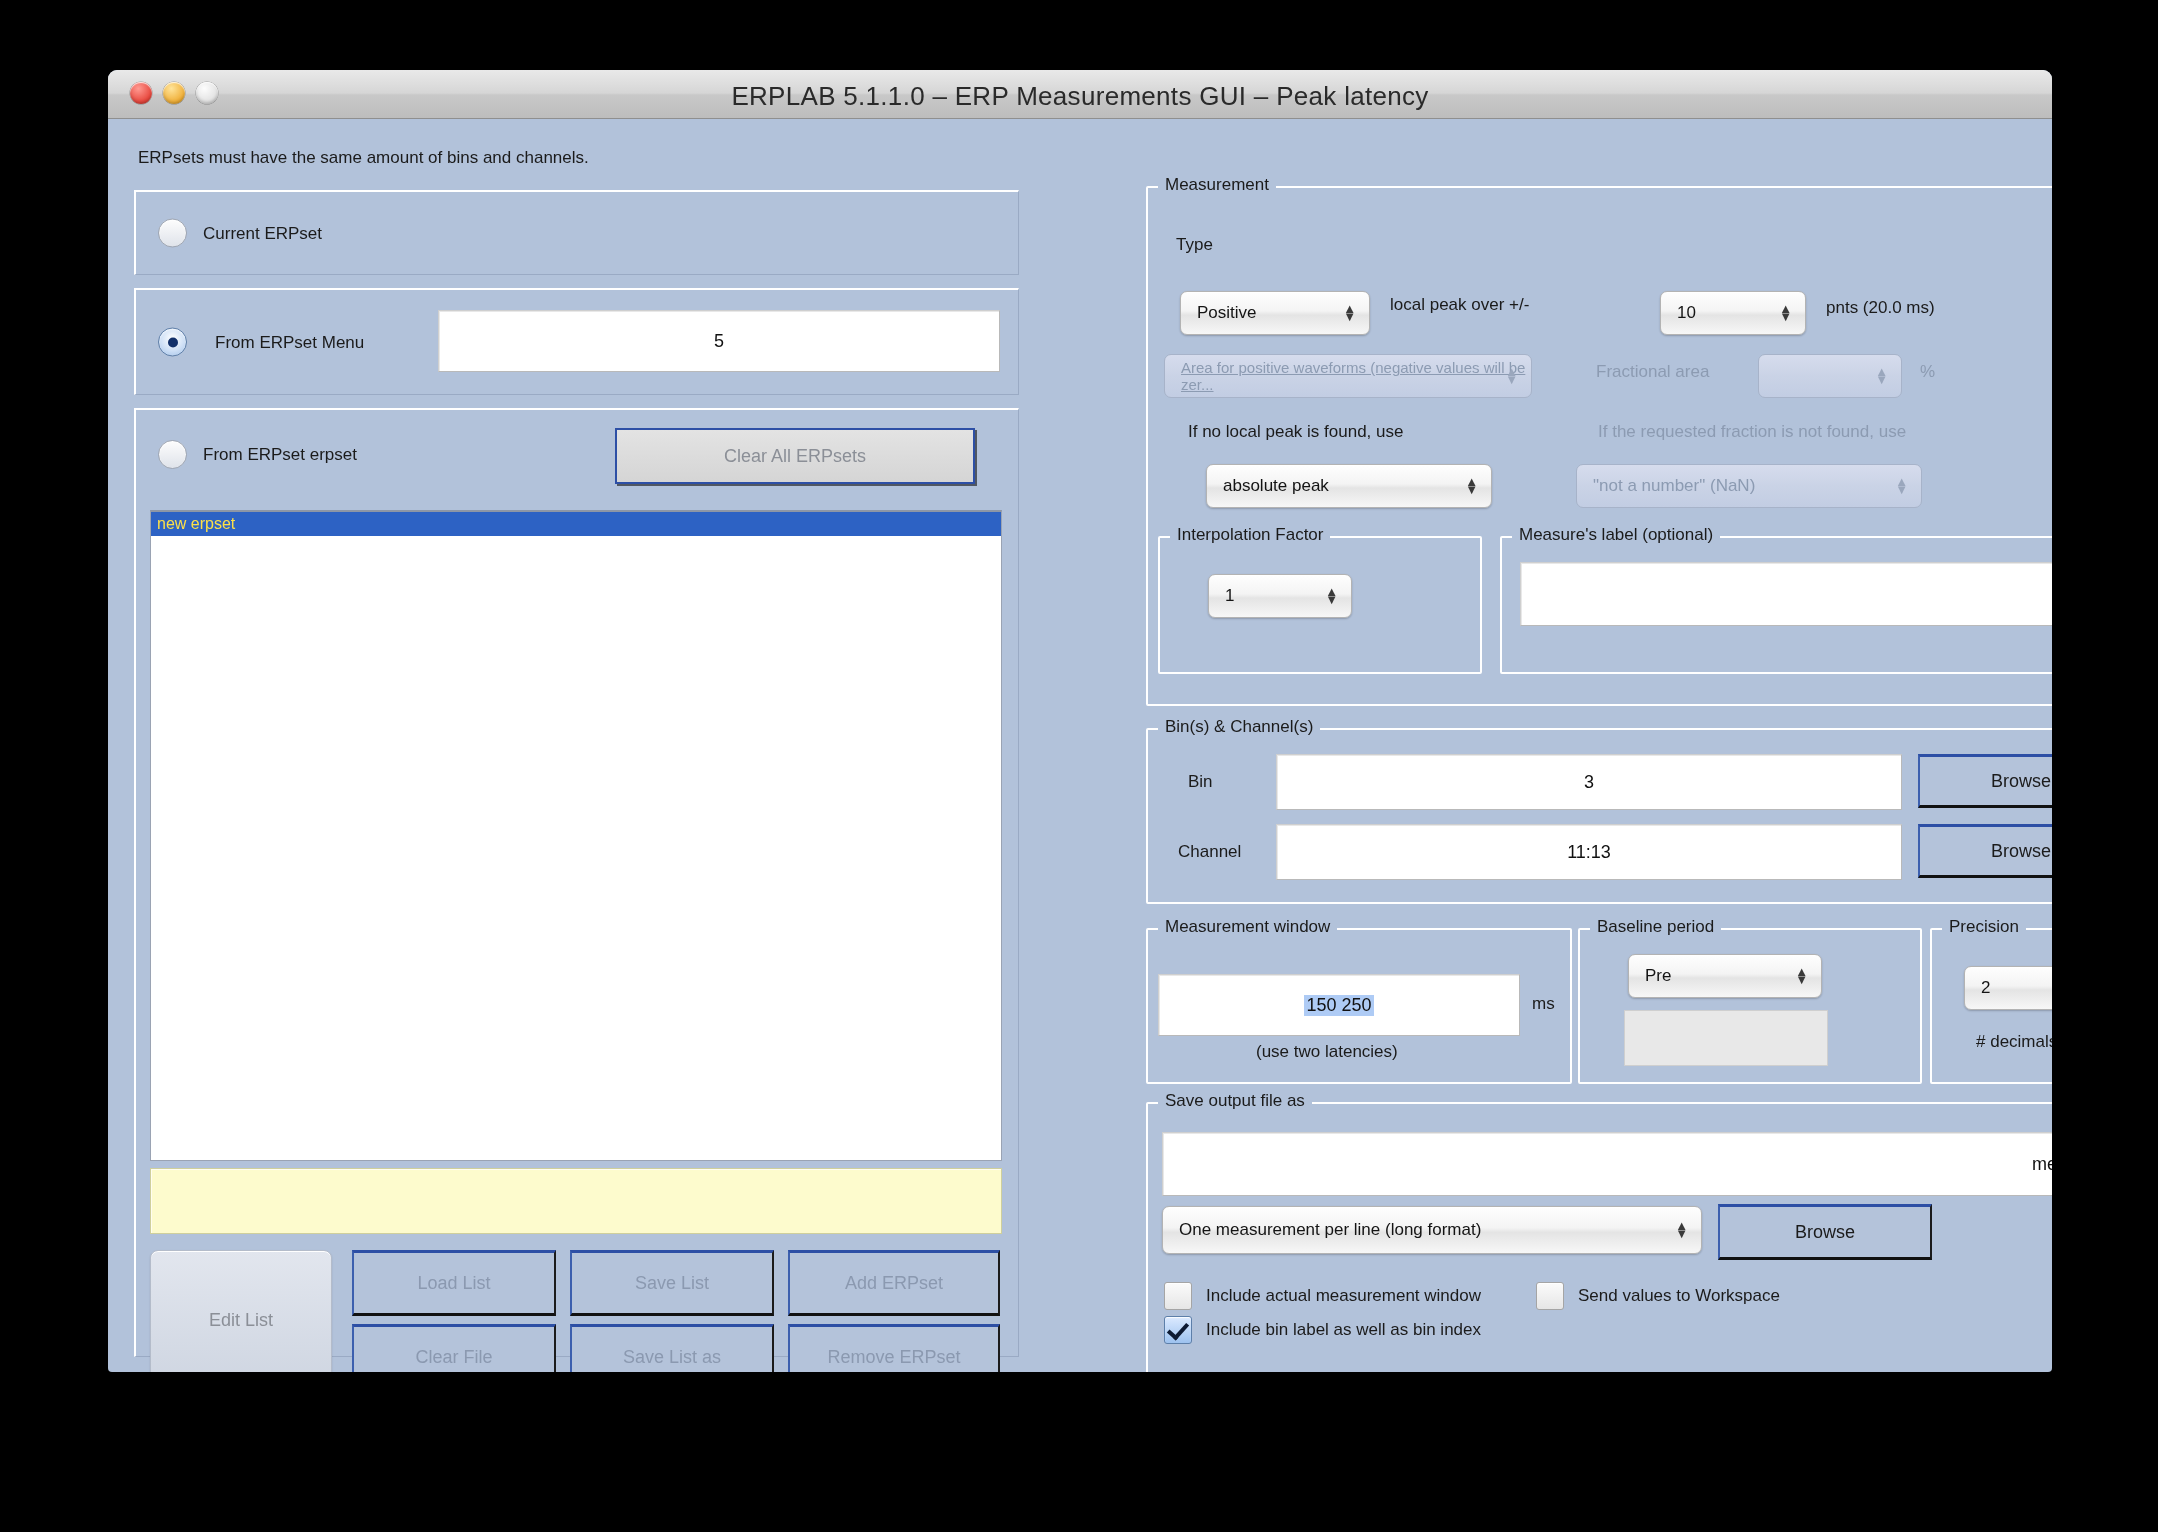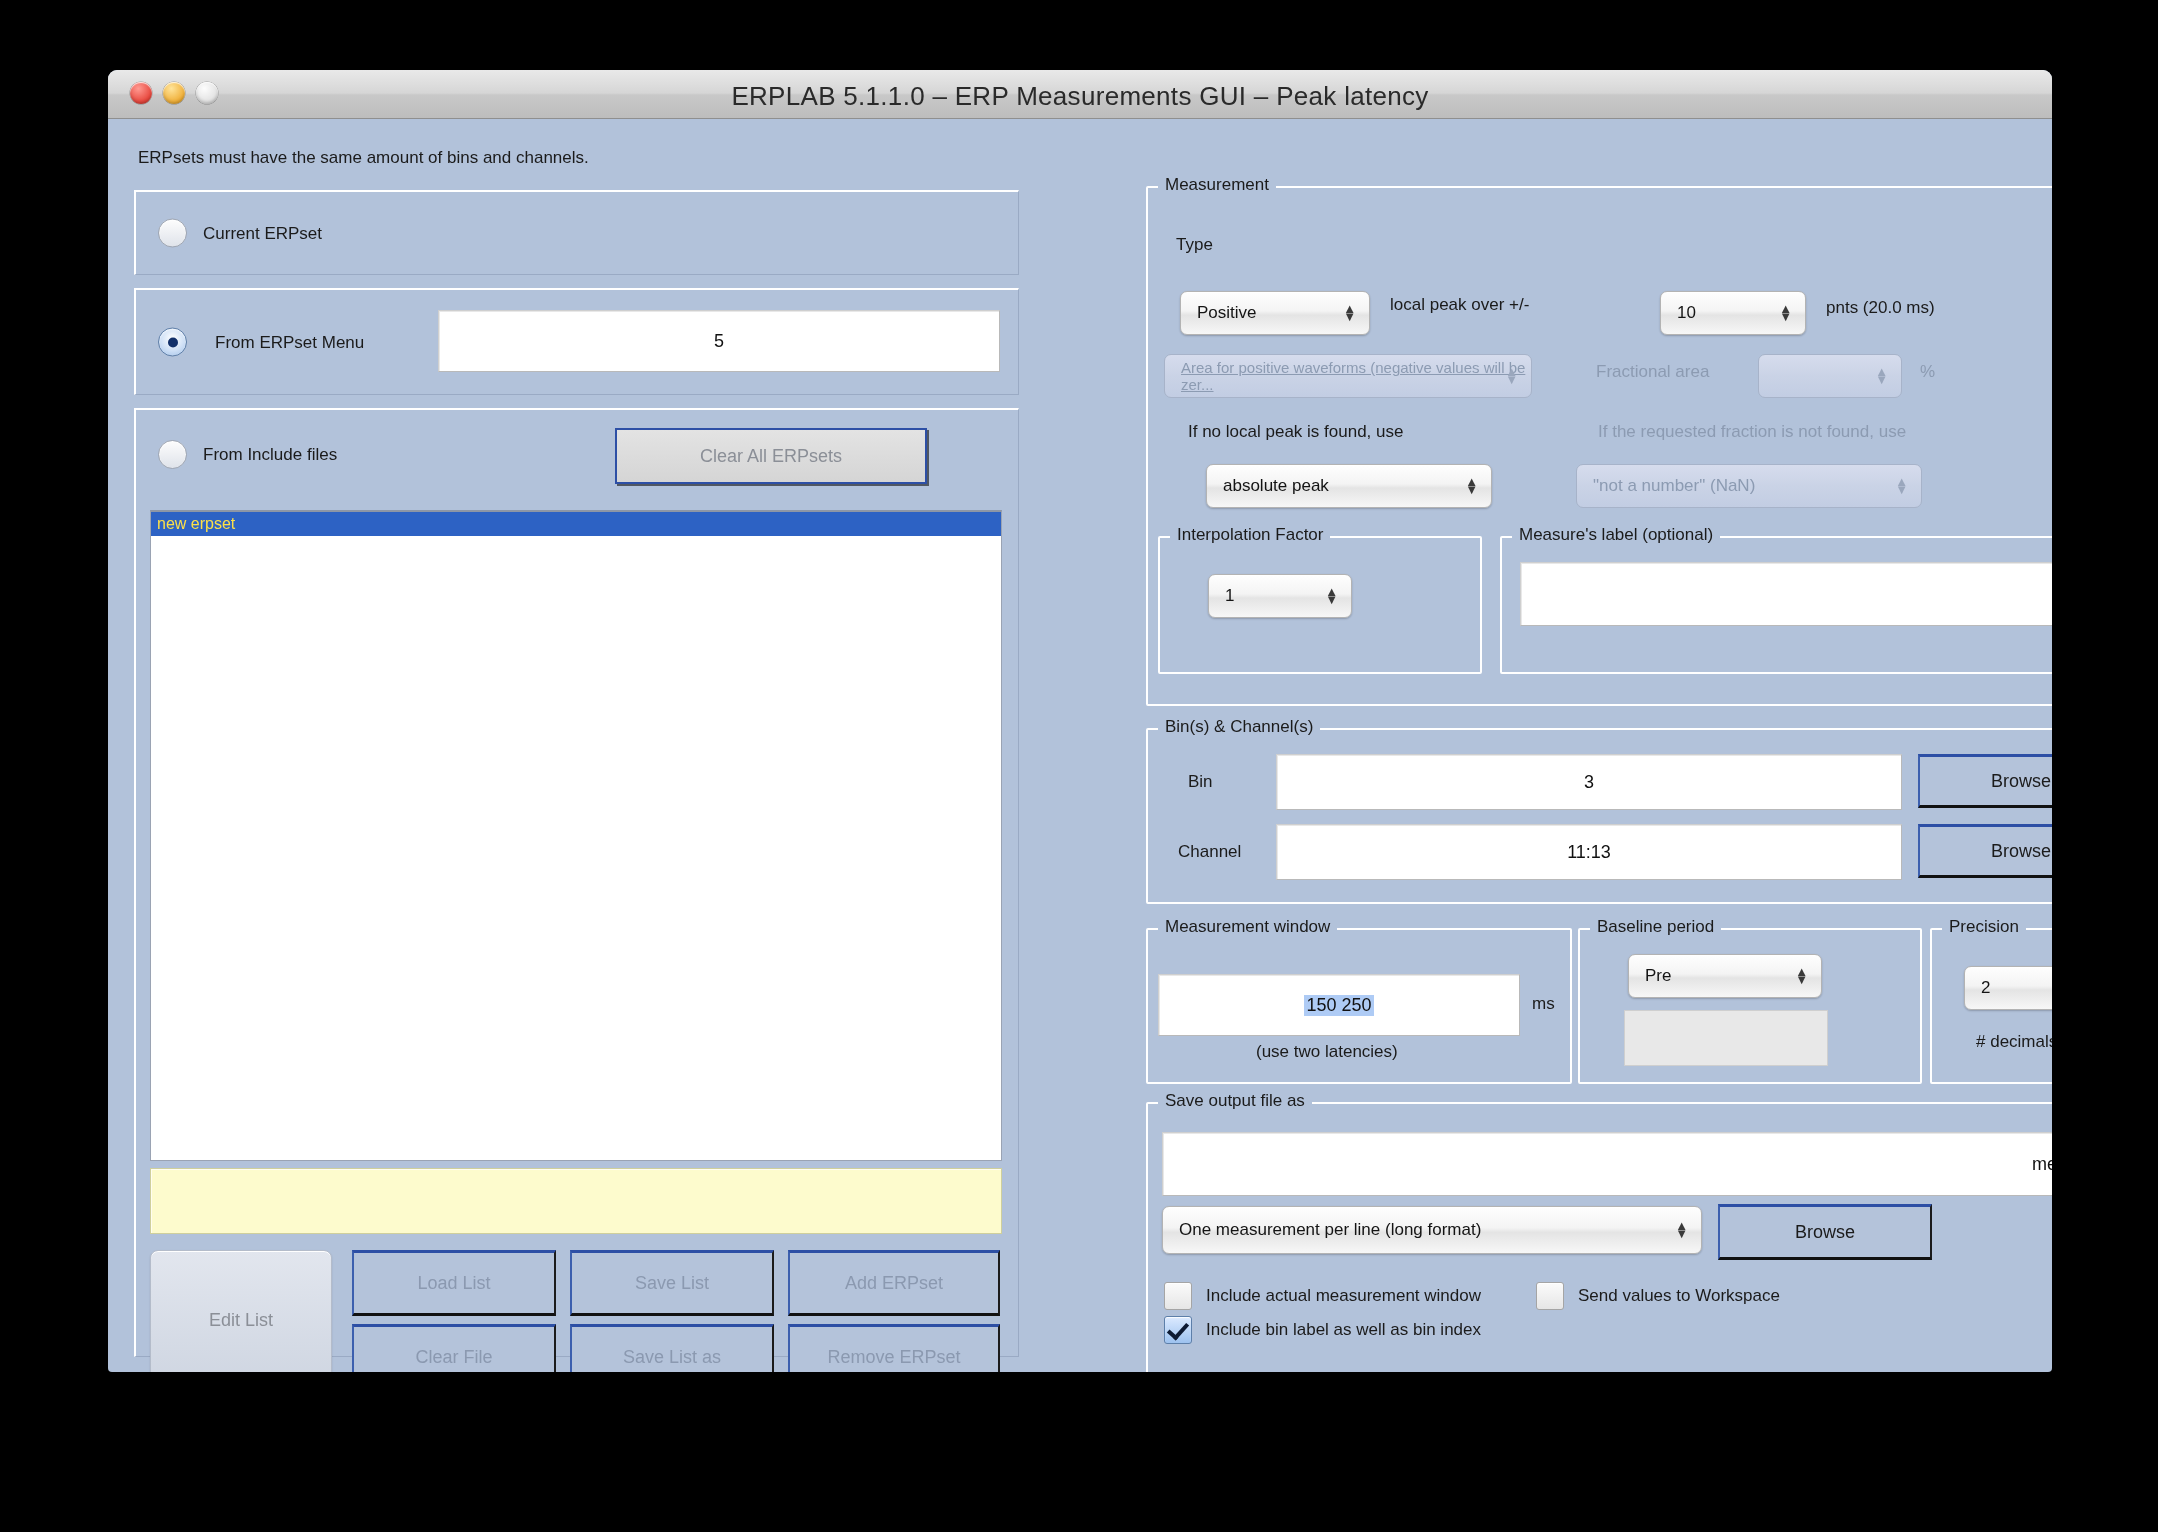--- a/index.html
+++ b/index.html
@@ -168,24 +168,24 @@
           <span class="radio on"></span>
           <span class="lbl">From ERPset Menu</span>
         </div>
         <div class="tfield center" style="position:absolute;left:302px;top:20px;width:560px;height:60px;">5</div>
       </div>
 
       <div class="subpanel" style="left:14px;top:290px;width:882px;height:946px;">
 
         <div style="position:absolute;left:22px;top:30px;display:flex;align-items:center;gap:16px;">
           <span class="radio"></span>
-          <span class="lbl">From Include files</span>
-        </div>
-
-        <div class="btnflat bluebox" style="position:absolute;left:479px;top:18px;width:312px;height:56px;">Clear All ERPsets</div>
+          <span class="lbl">From ERPset erpset</span>
+        </div>
+
+        <div class="btnflat bluebox" style="position:absolute;left:479px;top:18px;width:360px;height:56px;">Clear All ERPsets</div>
 
         <div class="listbox" style="left:14px;top:100px;width:850px;height:648px;">
           <div class="lb-item sel">new erpset</div>
         </div>
 
         <div class="statusbar" style="left:14px;top:758px;width:850px;height:64px;"></div>
 
         <div class="btnflat" style="position:absolute;left:14px;top:840px;width:182px;height:140px;">Edit List</div>
 
         <div class="btn3d dis" style="position:absolute;left:216px;top:840px;width:204px;height:66px;">Load List</div>

